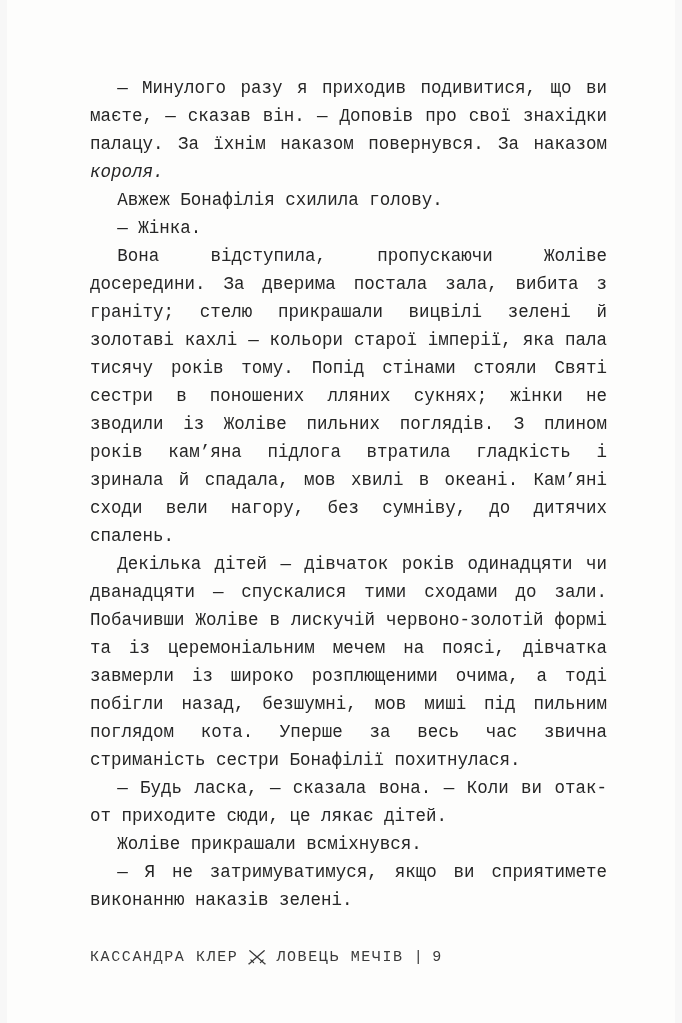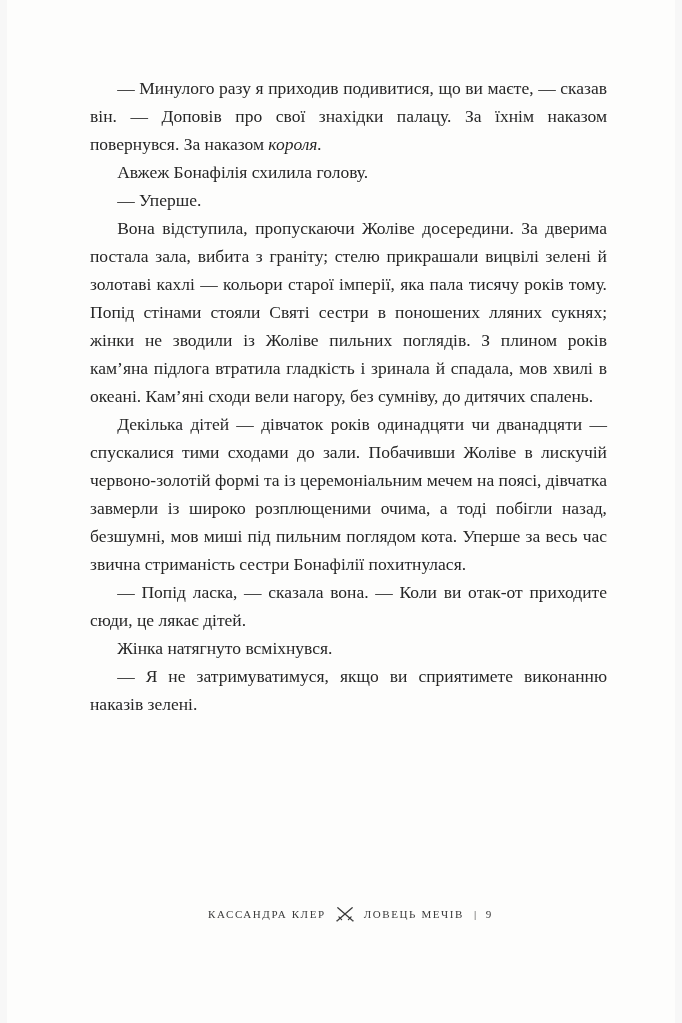--- a/index.html
+++ b/index.html
@@ -7,21 +7,21 @@
     padding: 0;
     background: #f7f7f7;
   }
   .page {
     position: relative;
     width: 668px;
     height: 1023px;
     margin: 0 auto;
     background: #fdfdfc;
     color: #262626;
-    font-family: Liberation Serif, serif;
+    font-family: Liberation Mono, monospace;
     overflow: hidden;
   }
   .text-block {
     position: absolute;
     top: 74px;
     left: 83px;
     width: 517px;
     font-size: 17.5px;
     line-height: 28px;
     text-align: justify;
@@ -30,23 +30,23 @@
     margin: 0;
     text-indent: 1.55em;
   }
   .para em {
     font-style: italic;
   }
   .footer {
     position: absolute;
     left: 83px;
     right: 64px;
-    top: 905px;
-    text-align: center;
-    font-size: 11px;
+    top: 948px;
+    text-align: left;
+    font-size: 15px;
     letter-spacing: 1.6px;
     color: #3a3a3a;
     white-space: nowrap;
   }
   .footer > span {
     vertical-align: middle;
   }
   .footer .swords {
     display: inline-block;
     width: 22px;
@@ -66,25 +66,25 @@
   }
 </style>
 </head>
 <body>
 
 <div class="page">
 
   <div class="text-block">
     <p class="para"><span>— Минулого разу я приходив подивитися, що ви маєте, — сказав він. — Доповів про свої знахідки палацу. За їхнім наказом повернувся. За наказом </span><em>короля.</em></p>
     <p class="para">Авжеж Бонафілія схилила голову.</p>
-    <p class="para">— Уперше.</p>
+    <p class="para">— Жінка.</p>
     <p class="para">Вона відступила, пропускаючи Жоліве досередини. За дверима постала зала, вибита з граніту; стелю прикрашали вицвілі зелені й золотаві кахлі — кольори старої імперії, яка пала тисячу років тому. Попід стінами стояли Святі сестри в поношених лляних сукнях; жінки не зводили із Жоліве пильних поглядів. З плином років кам’яна підлога втратила гладкість і зринала й спадала, мов хвилі в океані. Кам’яні сходи вели нагору, без сумніву, до дитячих спалень.</p>
     <p class="para">Декілька дітей — дівчаток років одинадцяти чи дванадцяти — спускалися тими сходами до зали. Побачивши Жоліве в лискучій червоно-золотій формі та із церемоніальним мечем на поясі, дівчатка завмерли із широко розплющеними очима, а тоді побігли назад, безшумні, мов миші під пильним поглядом кота. Уперше за весь час звична стриманість сестри Бонафілії похитнулася.</p>
-    <p class="para">— Попід ласка, — сказала вона. — Коли ви отак-от приходите сюди, це лякає дітей.</p>
-    <p class="para">Жінка натягнуто всміхнувся.</p>
+    <p class="para">— Будь ласка, — сказала вона. — Коли ви отак-от приходите сюди, це лякає дітей.</p>
+    <p class="para">Жоліве прикрашали всміхнувся.</p>
     <p class="para">— Я не затримуватимуся, якщо ви сприятимете виконанню наказів зелені.</p>
   </div>
 
   <div class="footer">
     <span>КАССАНДРА КЛЕР</span><span class="swords"><svg viewBox="0 0 24 20" xmlns="http://www.w3.org/2000/svg" fill="none" stroke="#3a3a3a" stroke-width="1.4" stroke-linecap="round">
       <line x1="4" y1="3" x2="20" y2="17"></line>
       <line x1="20" y1="3" x2="4" y2="17"></line>
       <line x1="5.2" y1="13.2" x2="8.2" y2="16.2"></line>
       <line x1="18.8" y1="13.2" x2="15.8" y2="16.2"></line>
       <circle cx="3.2" cy="17.6" r="0.9" fill="#3a3a3a" stroke="none"></circle>

